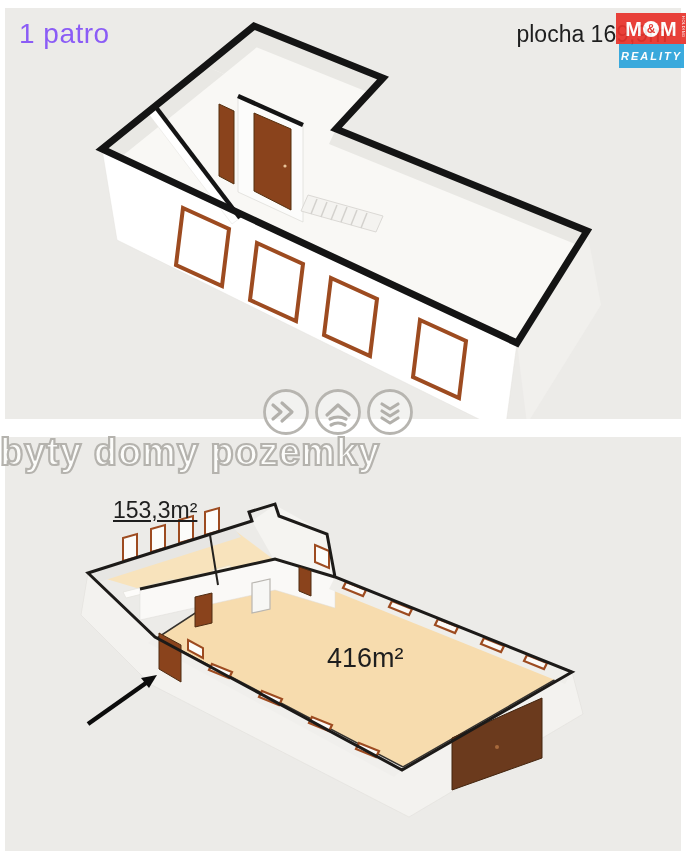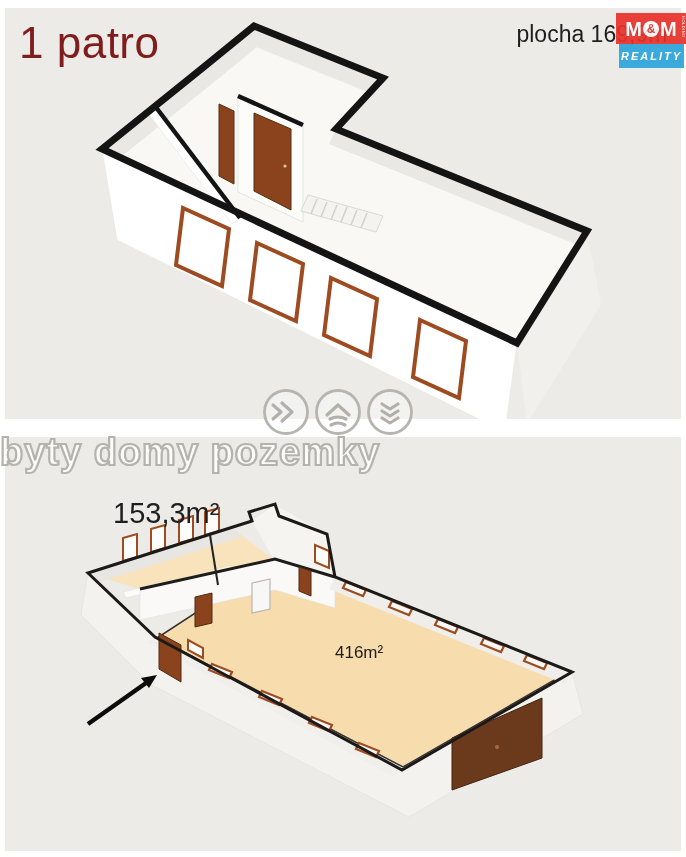--- a/index.html
+++ b/index.html
@@ -6,27 +6,27 @@
     --c-panel-bg:#ECEBE8; --c-floor-peach:#F7DCAE; --c-annex-floor:#F8E3BC;
     --c-door-brown:#8A431C; --c-garage-brown:#6B3A1D; --c-window-frame:#9D4B20;
     --c-logo-red:#E8322B; --c-logo-blue:#2BA4DC; --c-watermark:#B5B3AE; --c-outline:#141414;
   }
   html,body{margin:0;padding:0;}
   body{width:686px;height:857px;position:relative;background:#FFFFFF;
        font-family:"Liberation Sans","DejaVu Sans",sans-serif;overflow:hidden;}
   .panel{position:absolute;left:5px;width:676px;background:var(--c-panel-bg);}
   #panel-top{top:8px;height:411px;}
   #panel-bottom{top:437px;height:414px;}
-  .floor-label{position:absolute;font-size:44px;color:#7f1d1d;letter-spacing:.5px;}
+  .floor-label{position:absolute;font-size:28px;color:#8b5cf6;letter-spacing:.5px;}
   #label-1patro{left:14px;top:10px;}
   #label-prizemi{left:13px;top:2px;}
   .area-label{position:absolute;color:#1E1E1E;}
   #label-plocha{right:6px;top:13px;font-size:23px;white-space:nowrap;}
-  #label-annex{left:108px;top:60px;font-size:29px;}
-  #label-hall{left:330px;top:206px;font-size:17px;}
+  #label-annex{left:108px;top:60px;font-size:23px;text-decoration:underline;}
+  #label-hall{left:322px;top:206px;font-size:27px;}
   svg.plan{position:absolute;left:0;top:0;}
   
   #logo{position:absolute;top:13px;right:0;width:70px;z-index:30;opacity:.92;}
   #logo .red{height:31px;background:var(--c-logo-red);display:flex;align-items:center;
              justify-content:center;position:relative;}
   #logo .red .m{color:#fff;font-weight:bold;font-size:20px;line-height:1;}
   #logo .amp-circle{width:16px;height:16px;border-radius:50%;background:#fff;color:var(--c-logo-red);
              font-size:12px;font-weight:bold;display:flex;align-items:center;justify-content:center;
              margin:0 1px;}
   #logo .holding{position:absolute;right:1px;top:3px;color:#fff;font-size:4px;letter-spacing:.5px;

